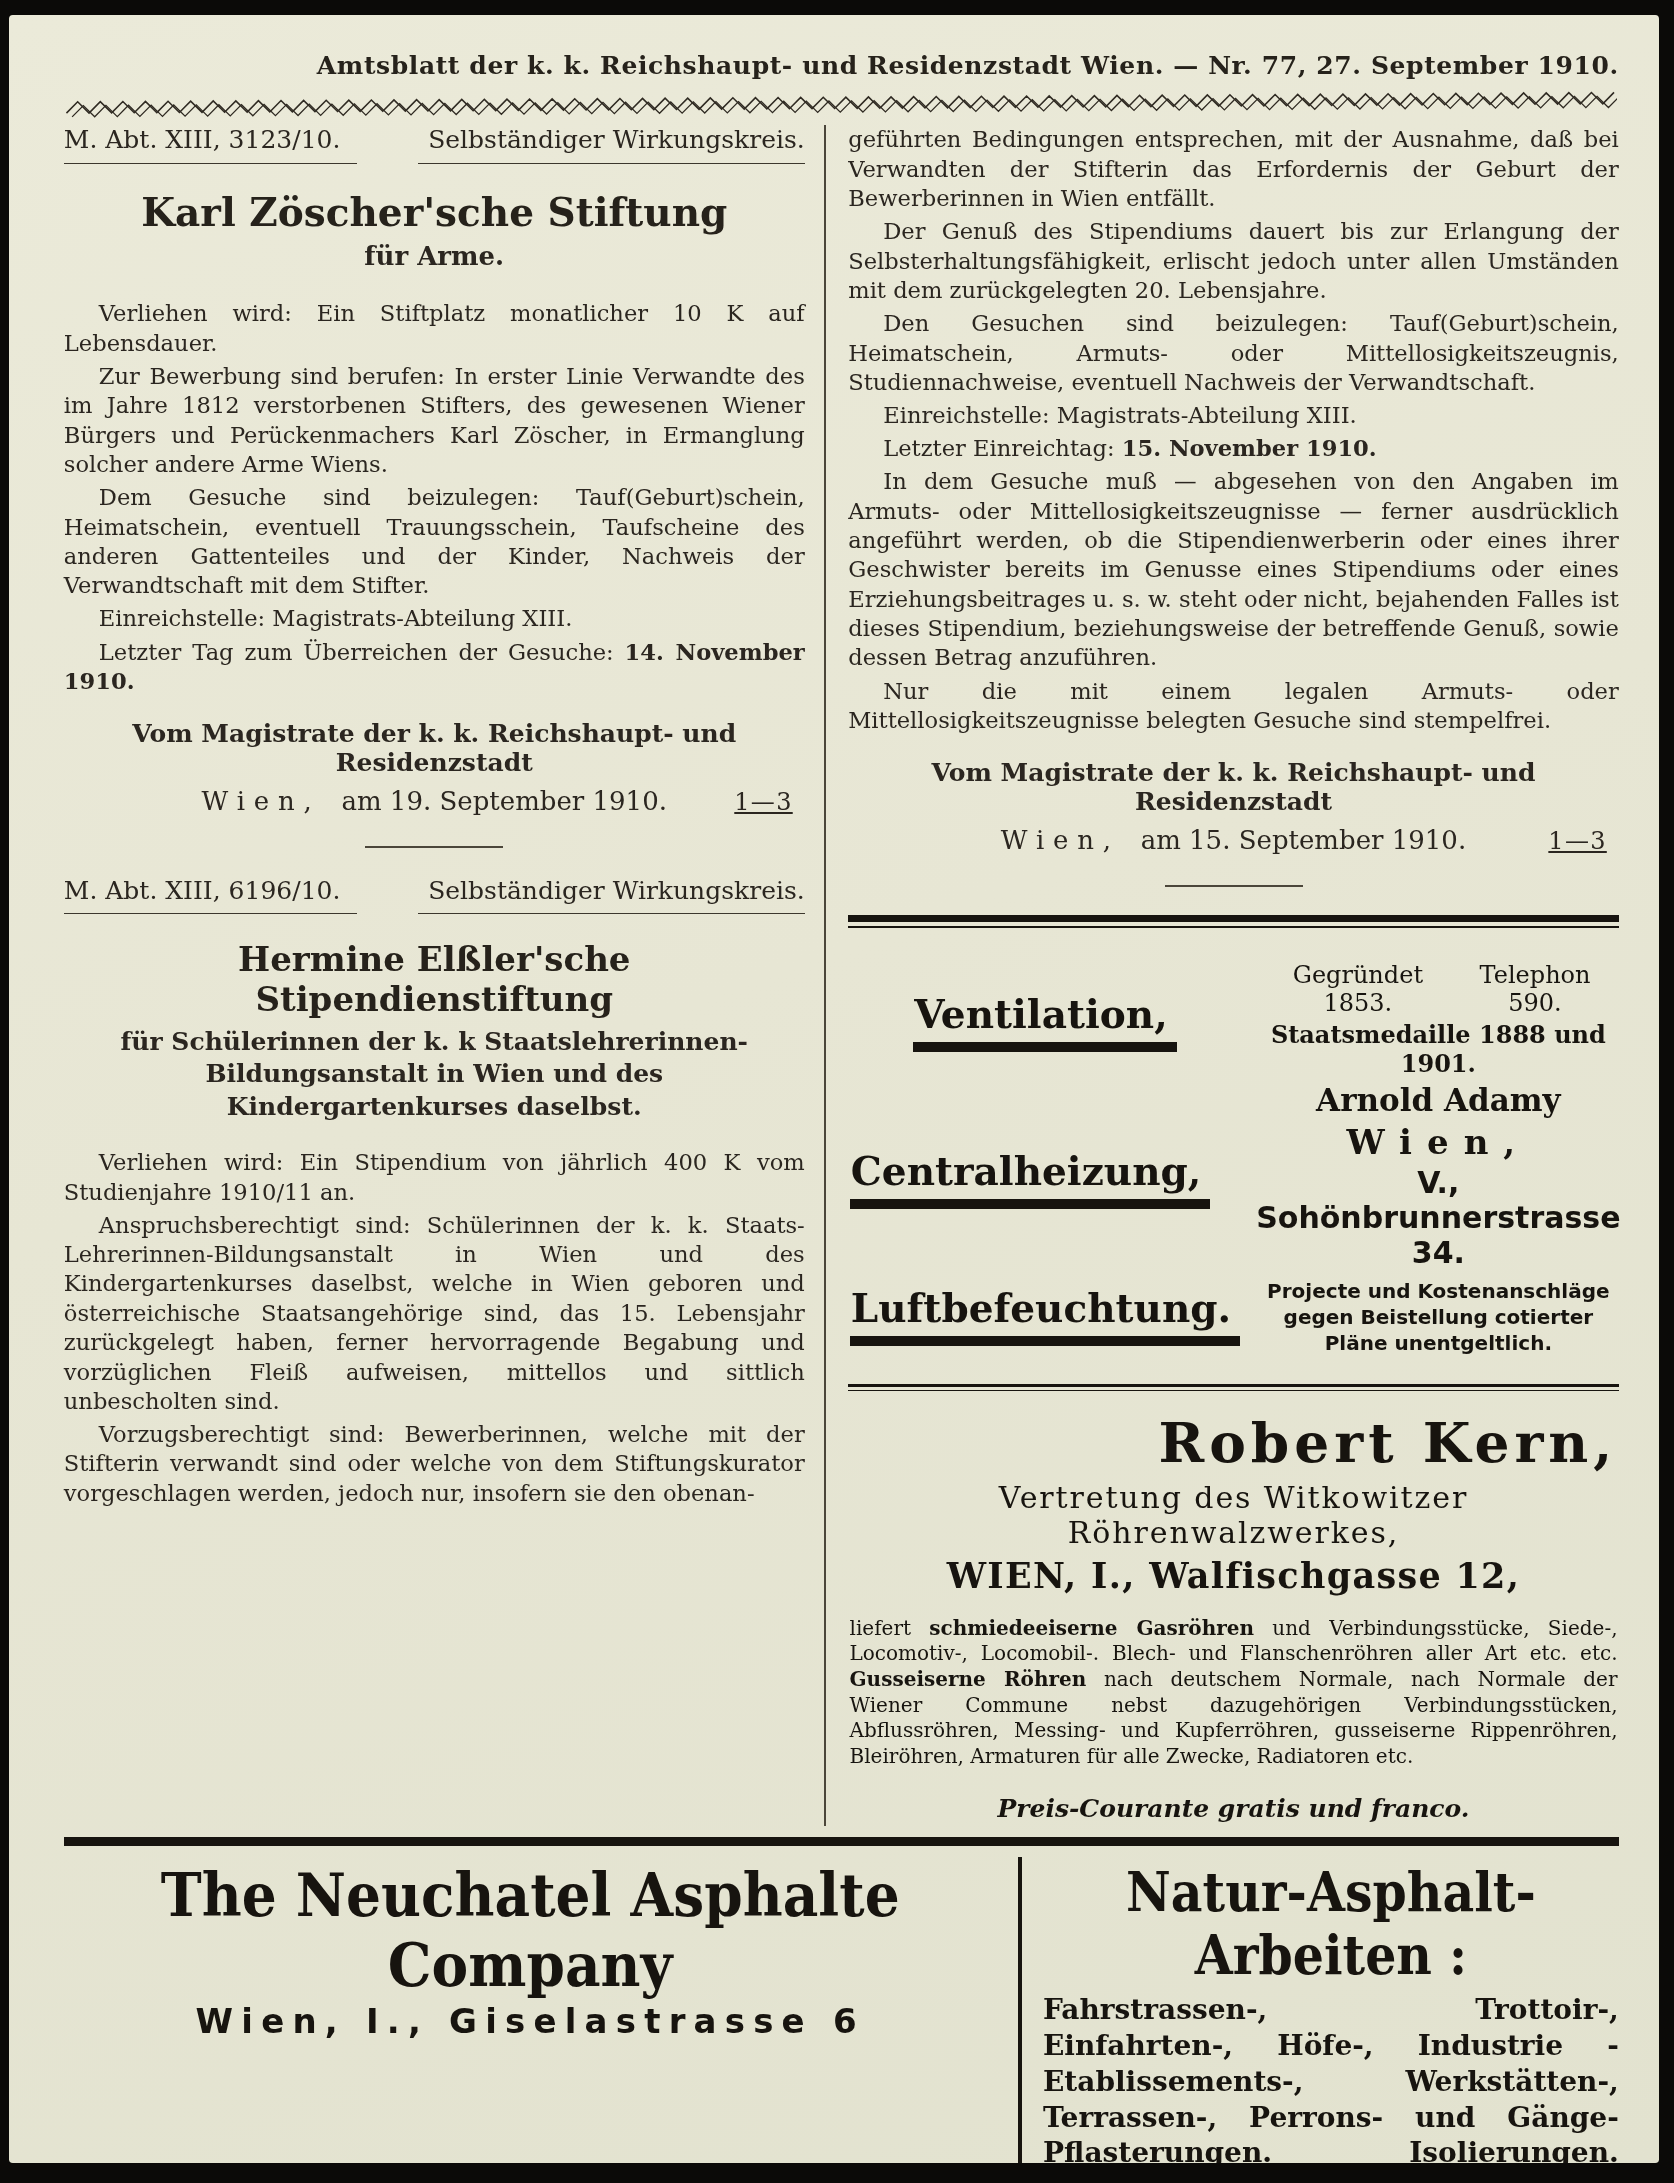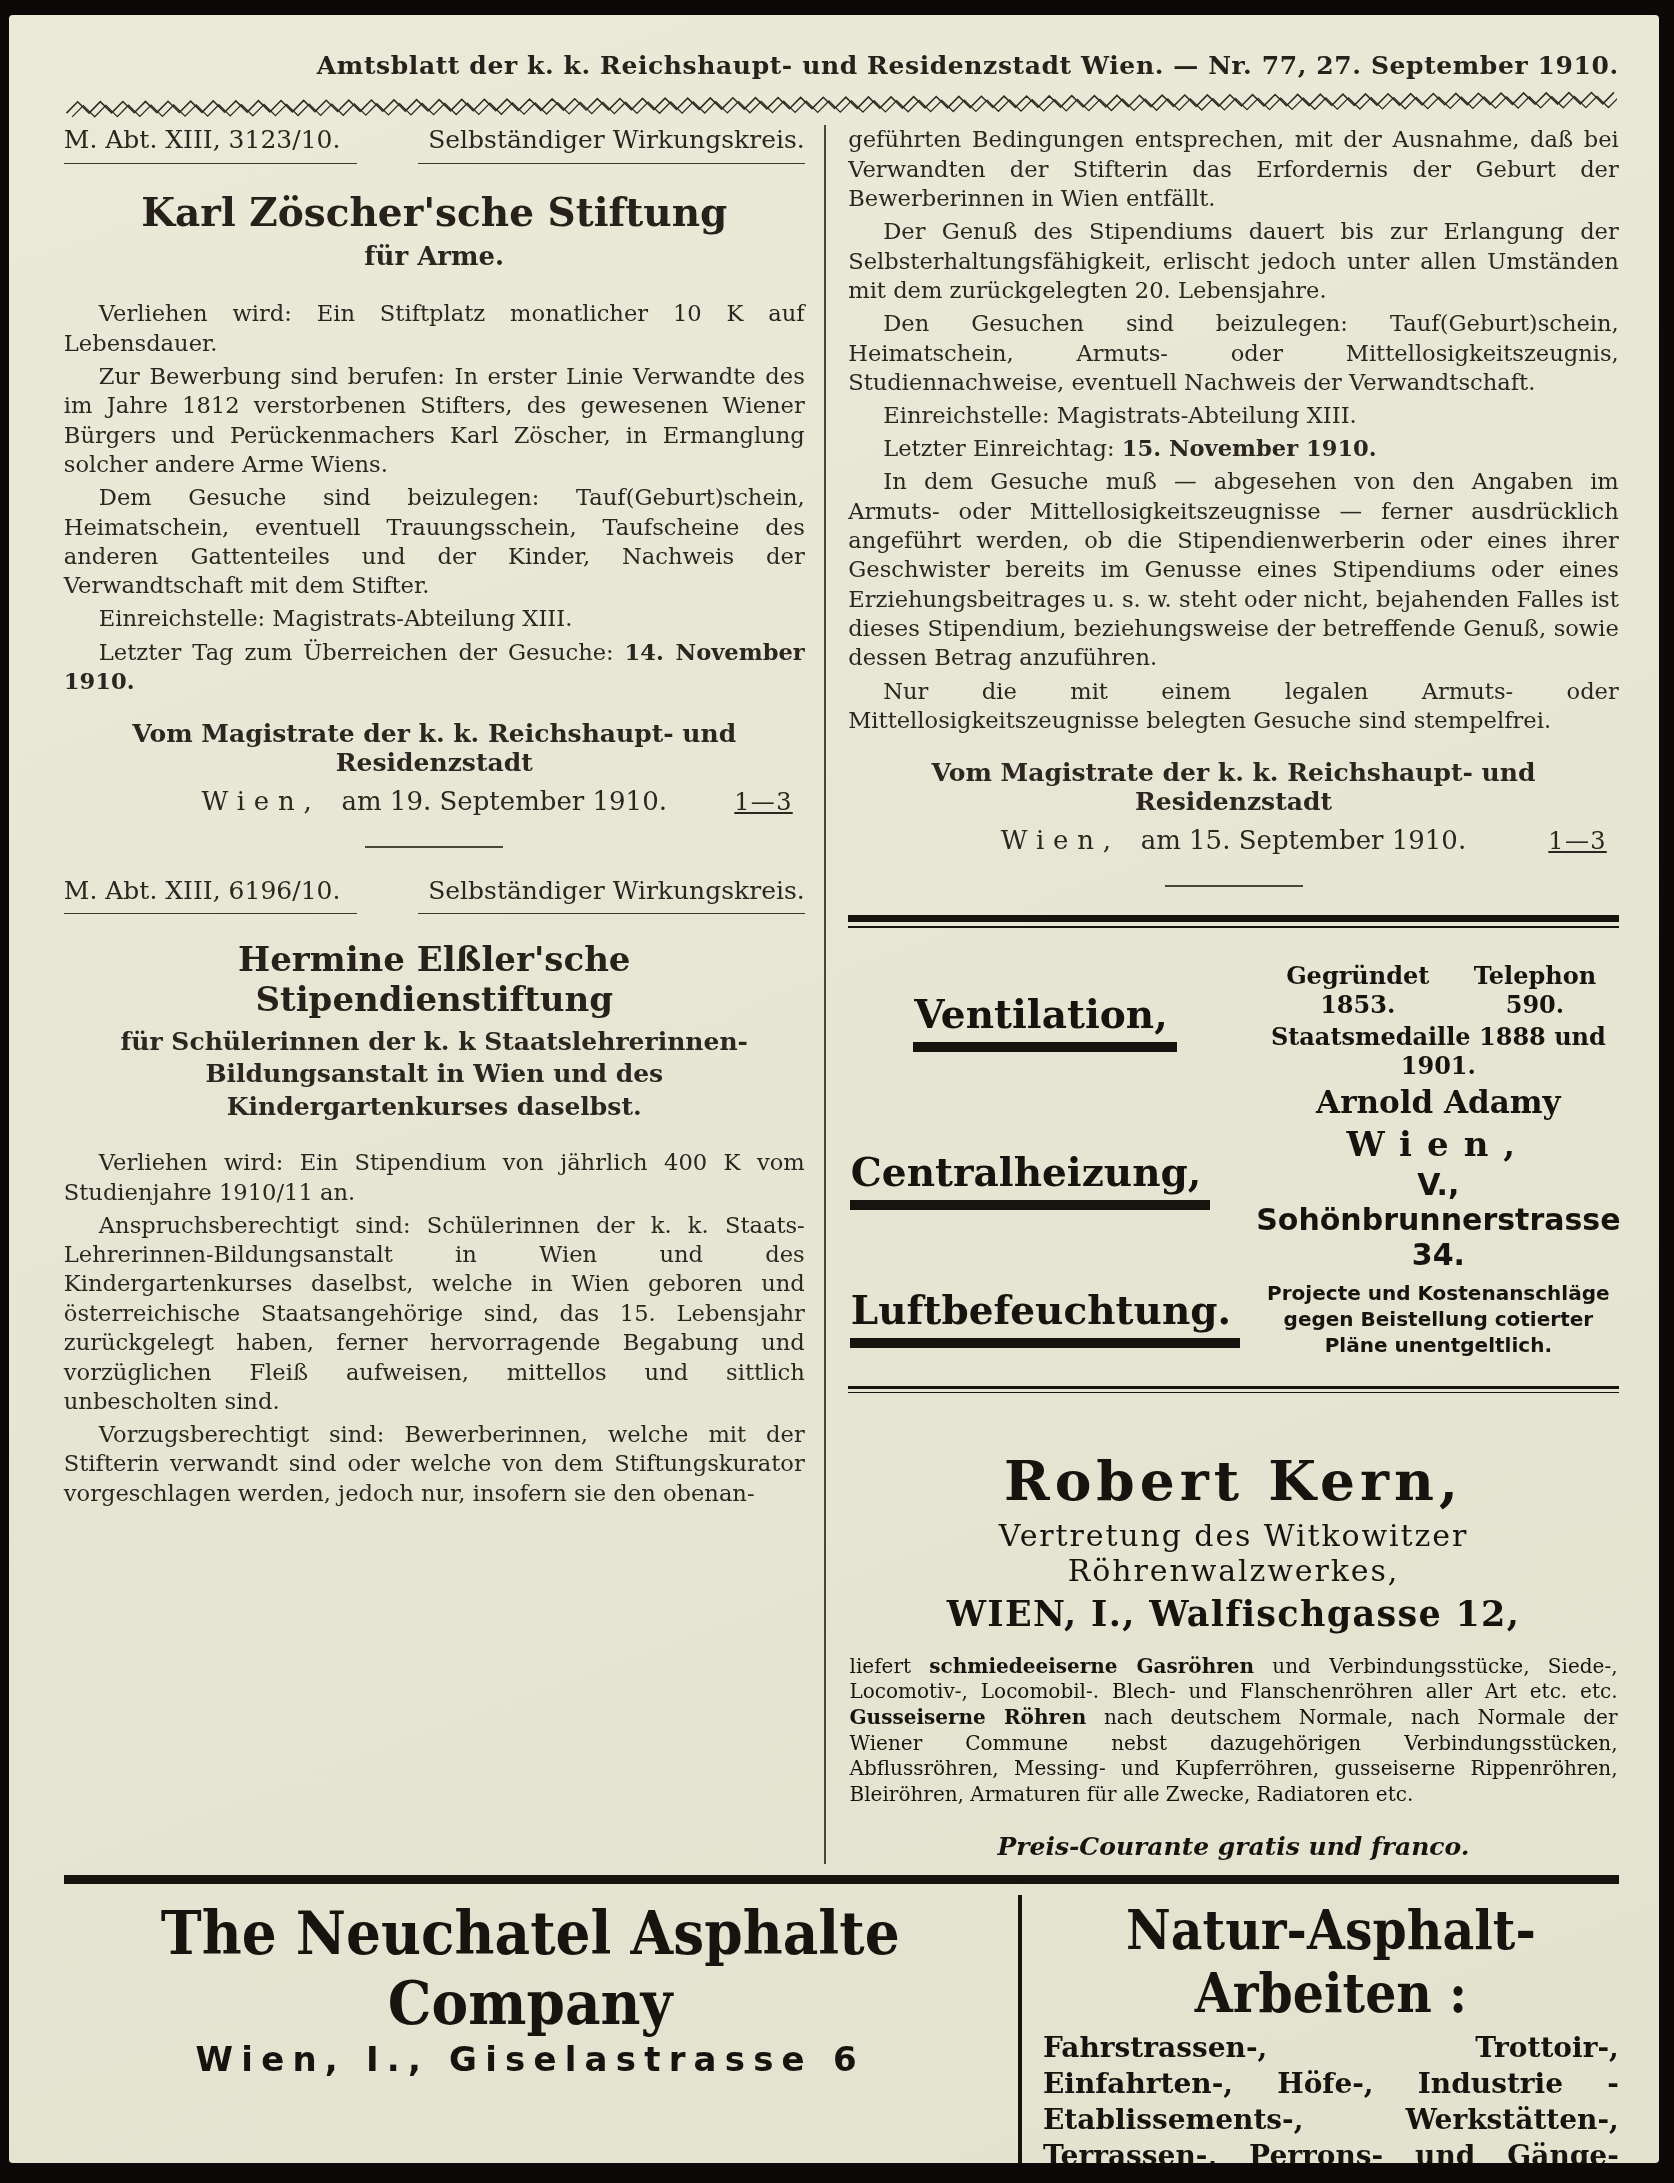--- a/index.html
+++ b/index.html
@@ -52,30 +52,30 @@
   .drule.below{margin:0 0 16.3px 0;}
   .drule-thin{height:3.1px;border-top:3.8px solid #17140f;border-bottom:1.9px solid #17140f;margin:15px 0;}
   .hrule-heavy{height:8.8px;background:#17140f;margin:11.3px 0;}
   
   .bacon{display:flex;padding:16.3px 3.8px 12.6px 1.3px;color:#17140f;}
   .bacon-left{flex:1.02;display:flex;flex-direction:column;justify-content:space-between;padding:11.3px 16.3px 10px 0;}
   .bacon-word{font-size:39px;font-weight:bold;display:inline-block;
     border-bottom:10px solid #17140f;padding:0 8.8px 5px 1.3px;align-self:flex-start;}
   .bacon-word.mid{align-self:center;margin:19px 0;}
   .bacon-right{flex:1;text-align:center;}
-  .bacon-founded{display:flex;justify-content:space-between;font-weight:bold;font-size:24px;padding:0 5px;}
+  .bacon-founded{display:flex;justify-content:space-between;font-weight:normal;font-size:24px;padding:0 5px;}
   .bacon-medal{font-weight:bold;font-size:24px;margin-top:3.8px;}
   .bacon-company{font-size:46px;letter-spacing:5.7px;margin-top:11.3px;}
   .bacon-owner{font-size:31px;font-weight:bold;margin-top:3.8px;}
   .bacon-city{font-size:34px;font-weight:bold;letter-spacing:15px;margin-top:3.8px;}
   .bacon-street{font-size:30px;font-weight:bold;font-family:"DejaVu Sans",sans-serif;margin-top:2.5px;}
   .bacon-note{font-size:20px;font-weight:bold;font-family:"DejaVu Sans",sans-serif;line-height:1.3;margin-top:8.8px;}
   
   .kern{color:#17140f;padding:3.8px 1.3px 2.5px 1.3px;}
-  .kern-title{text-align:center;font-size:55px;font-weight:bold;letter-spacing:5px;margin-top:36px;}
+  .kern-title{text-align:right;font-size:55px;font-weight:bold;letter-spacing:5px;}
   .kern-line2{text-align:center;font-size:30px;letter-spacing:1.9px;margin-top:5px;}
   .kern-line3{text-align:center;font-size:35px;font-weight:bold;letter-spacing:1.3px;margin:5px 0 8.8px 0;}
   .kern-body{font-size:20px;line-height:1.28;text-align:justify;}
   .kern-body .b{font-weight:bold;}
   .kern-footer{text-align:center;font-weight:bold;font-style:italic;font-size:25px;margin-top:25px;}
   
   .row1{display:flex;align-items:stretch;color:#17140f;}
   .neuchatel{flex:1.62;min-width:0;padding:2.5px 21.3px 5px 0;}
   .vrule2{width:3.8px;background:#17140f;}
   .natur{flex:1;min-width:0;padding:2.5px 0 5px 21.3px;}

